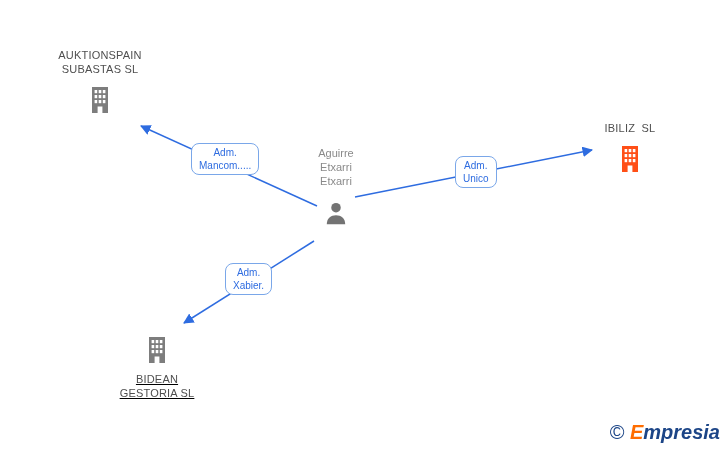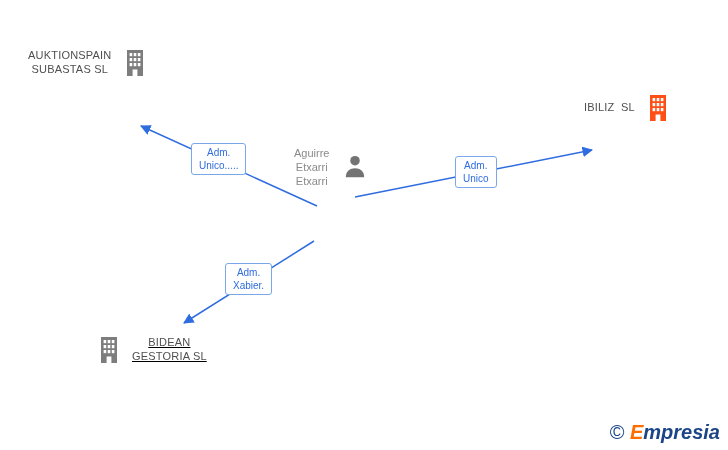--- a/index.html
+++ b/index.html
@@ -10,33 +10,33 @@
   }
   .canvas { position: relative; width: 728px; height: 450px; background: #fff; }
 
   
   svg.edges { position: absolute; left: 0; top: 0; }
   line.edge { stroke: var(--edge, #2e6ce0); stroke-width: 1.5; }
   #arrowhead { fill: var(--edge, #2e6ce0); }
 
   
   .node {
-    position: absolute; display: flex; flex-direction: row;
+    position: absolute; display: flex; flex-direction: column;
     align-items: center; gap: 9px; text-align: center; cursor: pointer;
   }
   .cname { font-size: 11px; color: var(--company-text, #4f4f4f); line-height: 14px; letter-spacing: .2px; }
-  .cname.pre div { white-space: pre; }
+  .cname.pre div { white-space: pre; margin-top: 28px; }
   .pname { font-size: 11px; color: var(--person-text, #8a8a8a); line-height: 14px; }
   .node.person { gap: 13px; }
   .icon { display: inline-flex; line-height: 0; }
 
   
   .edge-label {
     position: absolute; background: #fff;
-    border: 1px solid var(--label-border, #7aa7e9); border-radius: 3px;
+    border: 1px solid var(--label-border, #7aa7e9); border-radius: 8px;
     color: var(--label-text, #2e6ce0);
     font-size: 10px; line-height: 13px; padding: 2px 7px; text-align: center;
   }
 
   
   .footer { position: absolute; right: 8px; bottom: 6px; font-size: 20px; cursor: pointer; }
   .footer .brand { font-weight: bold; font-style: italic; }
 </style>
 </head>
 <body>
@@ -134,21 +134,21 @@
       </svg>
     </span>
     <div class="cname">
       <div>BIDEAN</div>
       <div>GESTORIA SL</div>
     </div>
   </div>
 
   <div class="edge-label" style="left:191px; top:143px;">
     <div>Adm.</div>
-    <div>Unico.....</div>
+    <div>Mancom.....</div>
   </div>
   <div class="edge-label" style="left:455px; top:156px;">
     <div>Adm.</div>
     <div>Unico</div>
   </div>
   <div class="edge-label" style="left:225px; top:263px;">
     <div>Adm.</div>
     <div>Xabier.</div>
   </div>
 

